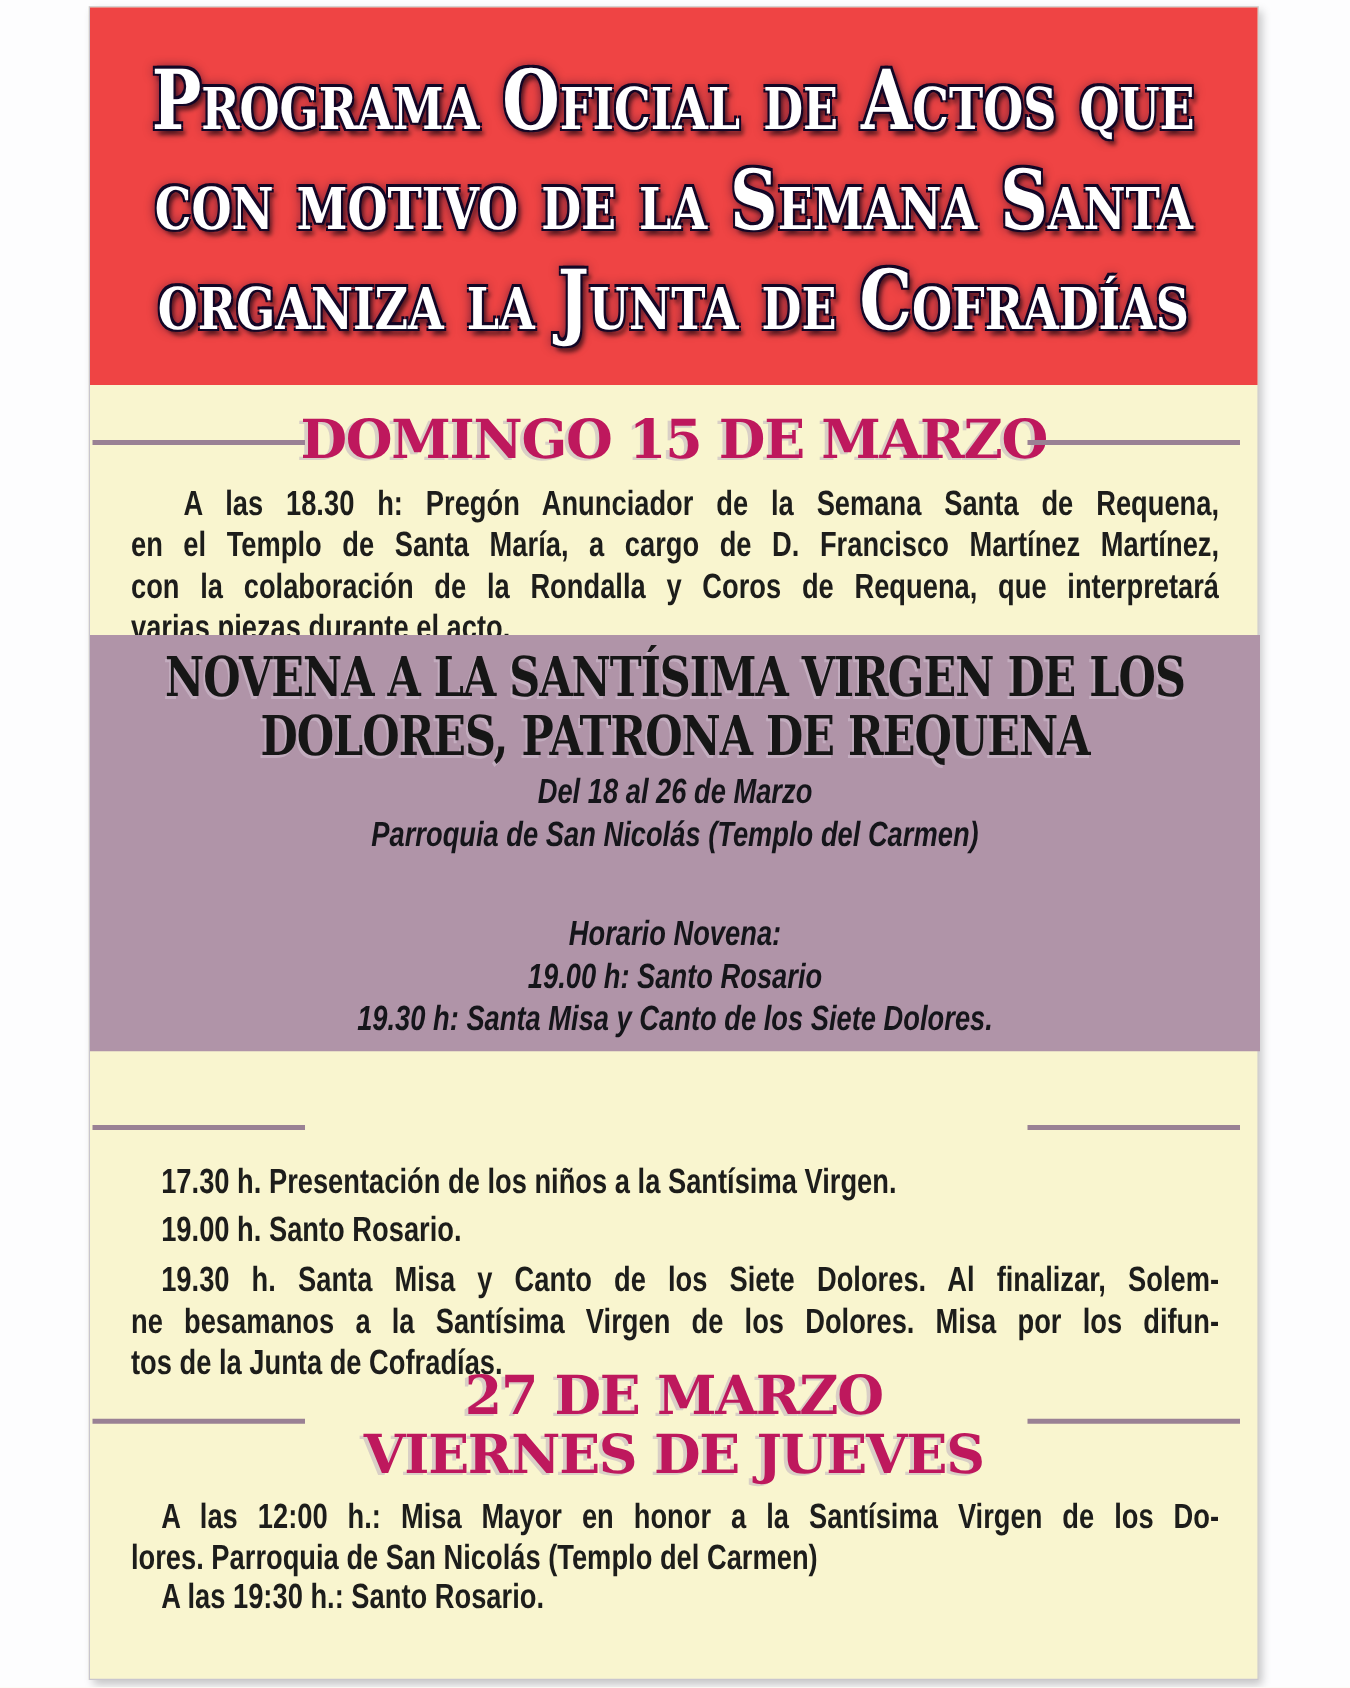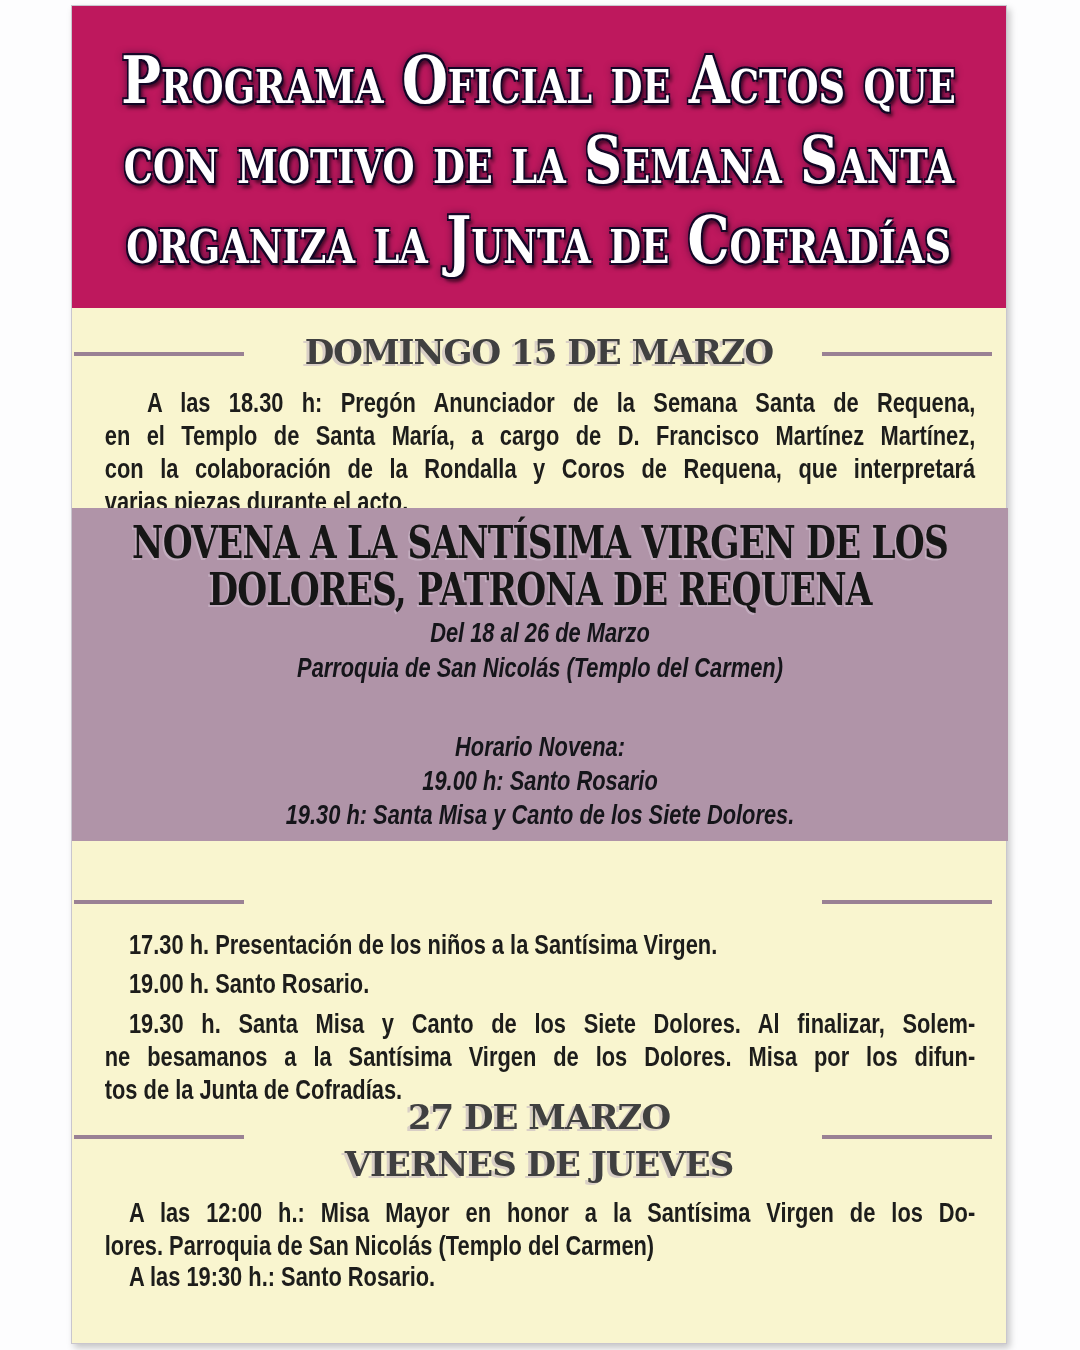--- a/index.html
+++ b/index.html
@@ -2,33 +2,33 @@
 <html><head>
 <meta charset="utf-8">
 <style>
   html,body{margin:0;padding:0;background:#fdfdfe;}
   .page{position:relative;width:1080px;height:1350px;background:#fdfdfe;overflow:hidden;
         font-family:"Liberation Sans",sans-serif;}
   .sheet{position:absolute;left:71px;top:5px;width:936px;height:1339px;background:#f9f5cf;
          border:1px solid #c9c6ce;box-shadow:3px 4px 7px rgba(0,0,0,0.22);box-sizing:border-box;}
 
   
-  .banner{position:absolute;left:0;top:0;width:100%;height:302px;background:#be185d;
+  .banner{position:absolute;left:0;top:0;width:100%;height:302px;background:#ef4444;
           display:flex;flex-direction:column;justify-content:center;align-items:center;padding-top:6px;box-sizing:border-box;}
   .banner-line{font-family:"DejaVu Serif","Liberation Serif",serif;font-weight:700;
                font-variant:small-caps;font-size:66px;line-height:80px;height:80px;color:#fff;
                white-space:nowrap;transform:scaleX(0.80);
                text-shadow:0 0 10px rgba(20,5,40,0.9),
                            2px 2px 0 #140826,-2px 2px 0 #140826,2px -2px 0 #140826,-2px -2px 0 #140826,
                            4px 5px 4px rgba(0,0,0,0.55);}
 
   
   .hrow{position:absolute;left:0;width:100%;text-align:center;}
   .sec-heading{display:inline-block;margin:0;font-family:"DejaVu Serif","Liberation Serif",serif;
-               font-weight:700;font-size:34px;line-height:44px;letter-spacing:-1px;color:#404040;
+               font-weight:700;font-size:43px;line-height:44px;letter-spacing:-1px;color:#be185d;
                white-space:nowrap;text-shadow:-3px 2px 0 rgba(185,170,190,0.5);}
   .rule{position:absolute;width:170px;height:4px;background:#9a8194;}
   .rule.left{left:2px;}
   .rule.right{right:14px;}
 
   
   .condense{position:absolute;left:0;width:1200px;transform:scaleX(0.78);transform-origin:0 0;}
   .abs-line{position:absolute;left:42px;right:42px;font-weight:700;font-size:28px;line-height:33px;
             color:#1d1d1b;letter-spacing:0;}
   .just{text-align:justify;text-align-last:justify;}

